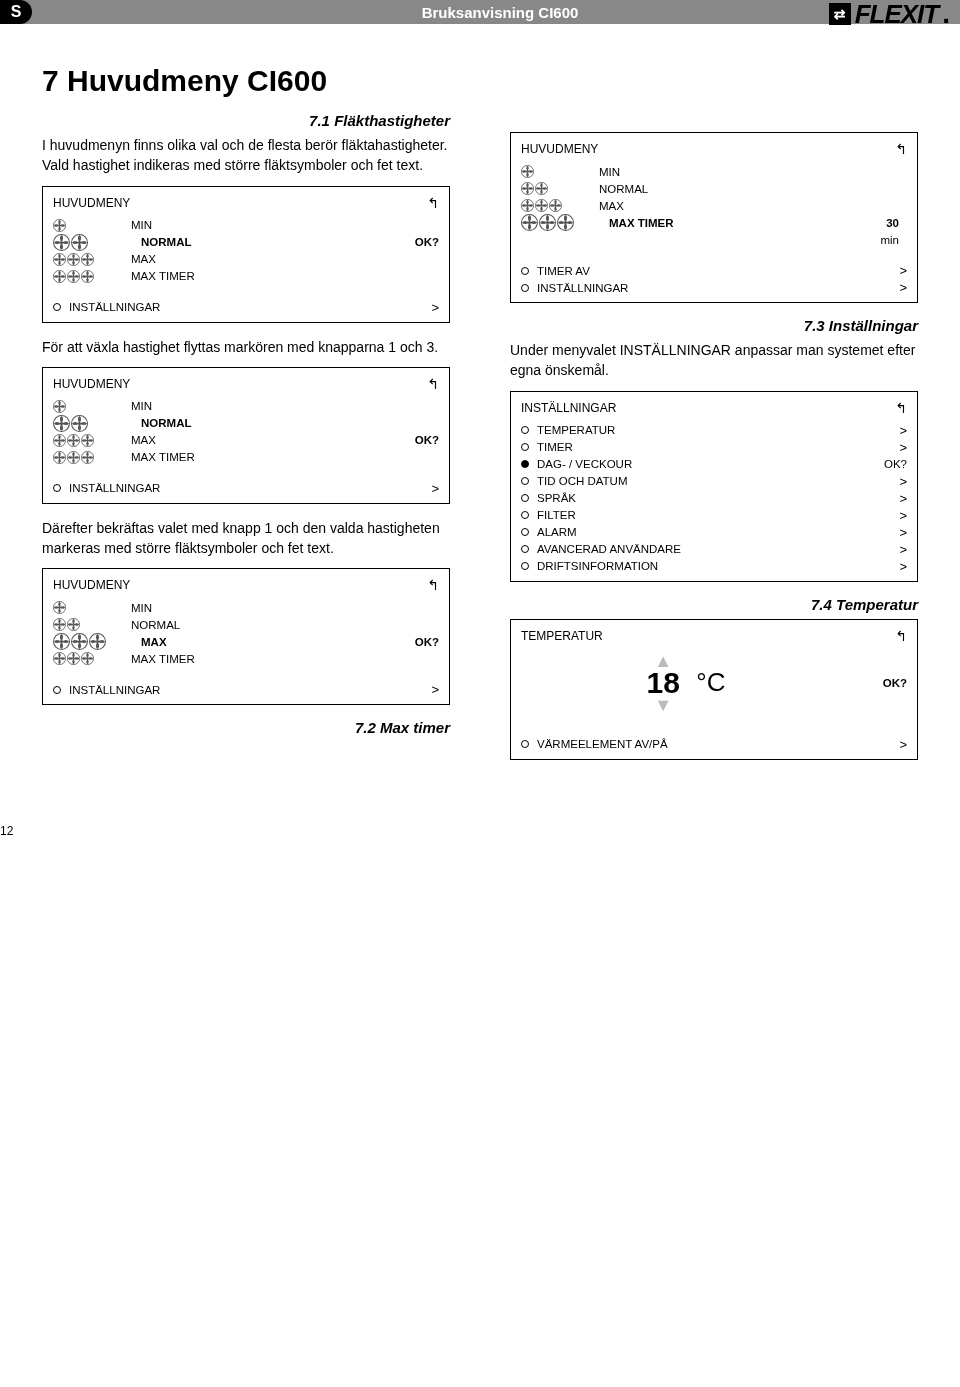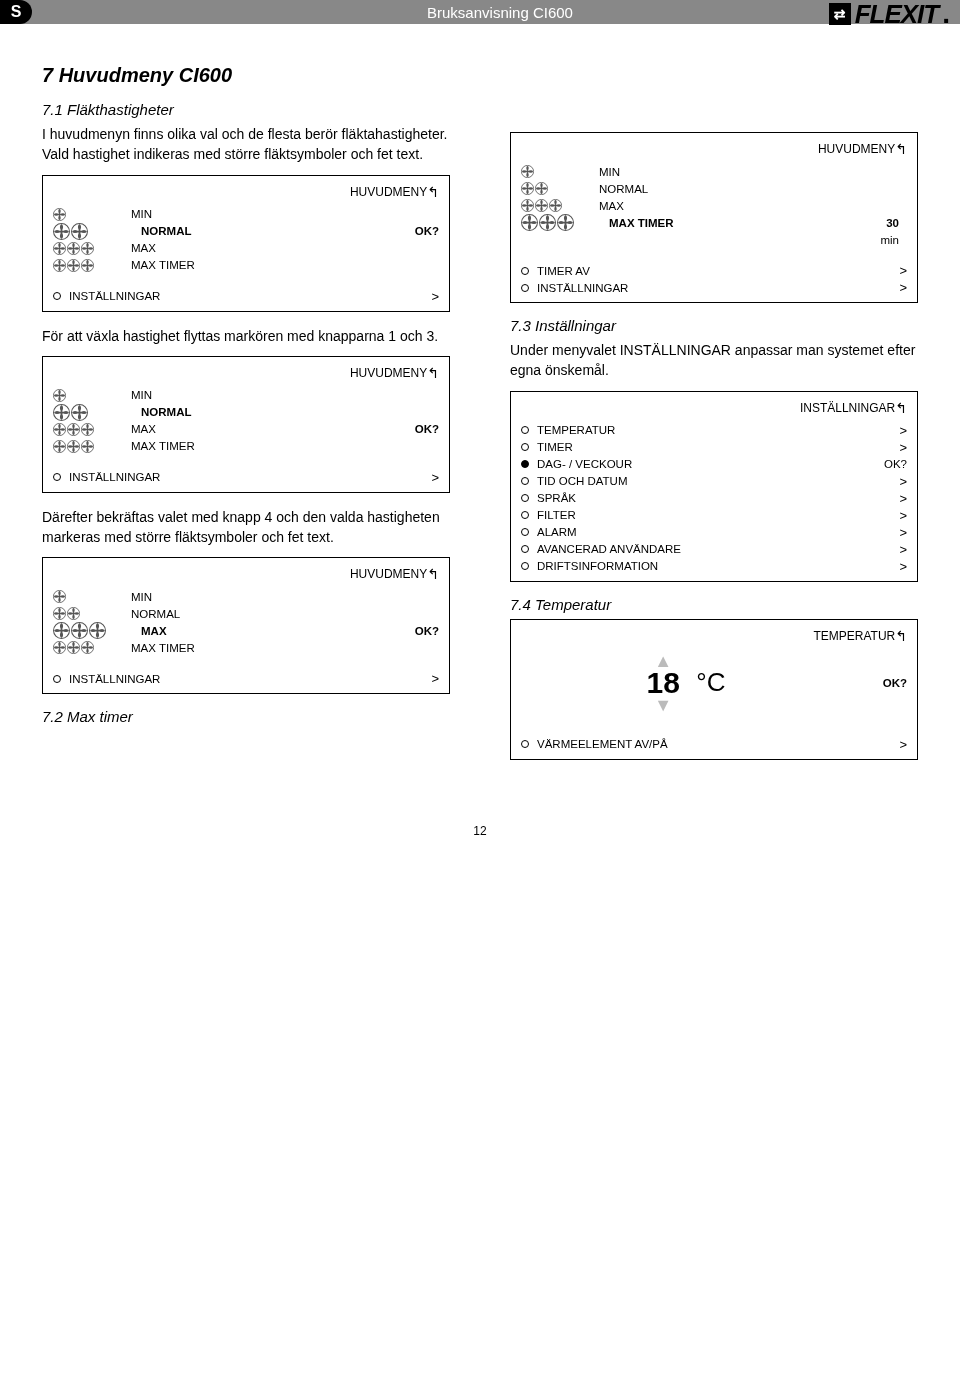--- a/index.html
+++ b/index.html
@@ -1,34 +1,34 @@
 <!DOCTYPE html>
 <html><head>
 <meta charset="utf-8">
 <style>
   * { box-sizing: border-box; margin: 0; padding: 0; }
   body { font-family: Arial, Helvetica, sans-serif; background: #fff; color: #000; width: 960px; }
   
   .top-band { background: #888; height: 24px; display: flex; align-items: center; position: relative; }
   .top-band .left-cap { width: 32px; height: 24px; background: #000; display: flex; align-items: center; justify-content: center; color: #fff; font-weight: bold; border-radius: 0 12px 12px 0; margin-right: 8px; }
-  .top-band .title { flex: 1; text-align: center; color: #fff; font-weight: normal; font-size: 15px; }
+  .top-band .title { flex: 1; text-align: center; color: #fff; font-weight: bold; font-size: 15px; }
   .brand { position: absolute; right: 10px; top: -2px; display: flex; align-items: center; gap: 4px; }
   .brand .icon-box { width: 22px; height: 22px; background: #000; color: #fff; display: flex; align-items: center; justify-content: center; font-size: 14px; font-weight: bold; }
   .brand .name { font-size: 26px; font-weight: 900; letter-spacing: -1px; font-style: italic; }
   .brand .dot { font-size: 28px; font-weight: 900; }
 
   .content { padding: 40px 42px 20px 42px; display: flex; gap: 60px; }
   .col { width: 50%; }
 
-  h1 { font-size: 20px; font-weight: 800; margin-bottom: 14px; font-style: italic; }
-  h2 { font-size: 15px; font-weight: 400; margin-bottom: 6px; margin-top: 14px; font-style: italic; }
+  h1 { font-size: 30px; font-weight: 800; margin-bottom: 14px; }
+  h2 { font-size: 15px; font-weight: 700; margin-bottom: 6px; margin-top: 14px; font-style: italic; text-align: right; }
   p { font-size: 14px; line-height: 1.45; margin-bottom: 10px; }
 
   .screen { border: 1.5px solid #000; padding: 8px 10px 6px 10px; margin-bottom: 14px; font-size: 11.5px; position: relative; }
-  .screen .header { display: flex; justify-content: flex-end; align-items: center; margin-bottom: 6px; }
+  .screen .header { display: flex; justify-content: space-between; align-items: center; margin-bottom: 6px; }
   .screen .header .title-txt { font-weight: normal; font-size: 12px; }
   .screen .back-icon { font-size: 14px; }
   .row { display: flex; align-items: center; min-height: 17px; gap: 22px; }
   .fan-col { width: 56px; display: flex; gap: 1px; }
   .fan-col.big { width: 66px; gap: 1px; }
   .fan { width: 13px; height: 13px; display: inline-block; }
   .fan.big { width: 17px; height: 17px; }
   .fan svg { width: 100%; height: 100%; }
   .label { flex: 1; }
   .bold { font-weight: bold; }
@@ -41,21 +41,21 @@
   .bullet.filled { background: #000; }
   .bullet-row .right { margin-left: auto; }
 
   .temp-display { display: flex; align-items: center; justify-content: space-between; padding: 8px 0 14px 0; }
   .temp-center { display: flex; align-items: center; gap: 8px; margin: 0 auto; position: relative; left: -20px; }
   .temp-val { font-size: 30px; font-weight: bold; display: flex; align-items: center; gap: 4px; }
   .chevron-stack { position: relative; width: 50px; height: 50px; display:flex; flex-direction:column; align-items:center; justify-content:center; }
   .chevron { color: #bbb; font-size: 18px; line-height: 10px; }
   .temp-ok { font-weight: bold; }
 
-  .pagenum { text-align: center; font-size: 12px; margin-top: 30px; padding-bottom: 20px;}
+  .pagenum { font-size: 12px; margin-top: 30px; padding-bottom: 20px;}
 </style>
 </head>
 <body>
 
 <svg width="0" height="0" style="position:absolute">
   <defs>
     <g id="fan-shape">
       <circle cx="8" cy="8" r="7.5" fill="none" stroke="#555" stroke-width="1"></circle>
       <path d="M8 8 Q11 3 8 1 Q5 3 8 8 M8 8 Q13 11 15 8 Q13 5 8 8 M8 8 Q5 13 8 15 Q11 13 8 8 M8 8 Q3 5 1 8 Q3 11 8 8" fill="#555"></path>
       <circle cx="8" cy="8" r="1.5" fill="#555"></circle>
@@ -200,21 +200,21 @@
           <span class="label">MAX TIMER</span>
         </div>
       <div class="sep-gap"></div>
       <div class="bullet-row">
           <span class="bullet"></span>
           <span>INSTÄLLNINGAR</span>
           <span class="right arrow">&gt;</span>
         </div>
     </div>
 
-    <p>Därefter bekräftas valet med knapp 4 och den valda hastigheten markeras med större fläktsymboler och fet text.</p>
+    <p>Därefter bekräftas valet med knapp 1 och den valda hastigheten markeras med större fläktsymboler och fet text.</p>
 
     <div class="screen">
       <div class="header">
           <span class="title-txt">HUVUDMENY</span>
           <span class="back-icon">↰</span>
         </div>
       <div class="row">
           <span class="fan-col">
             <span class="fan"><svg viewBox="0 0 16 16">
                 <use href="#fan-shape"></use>

